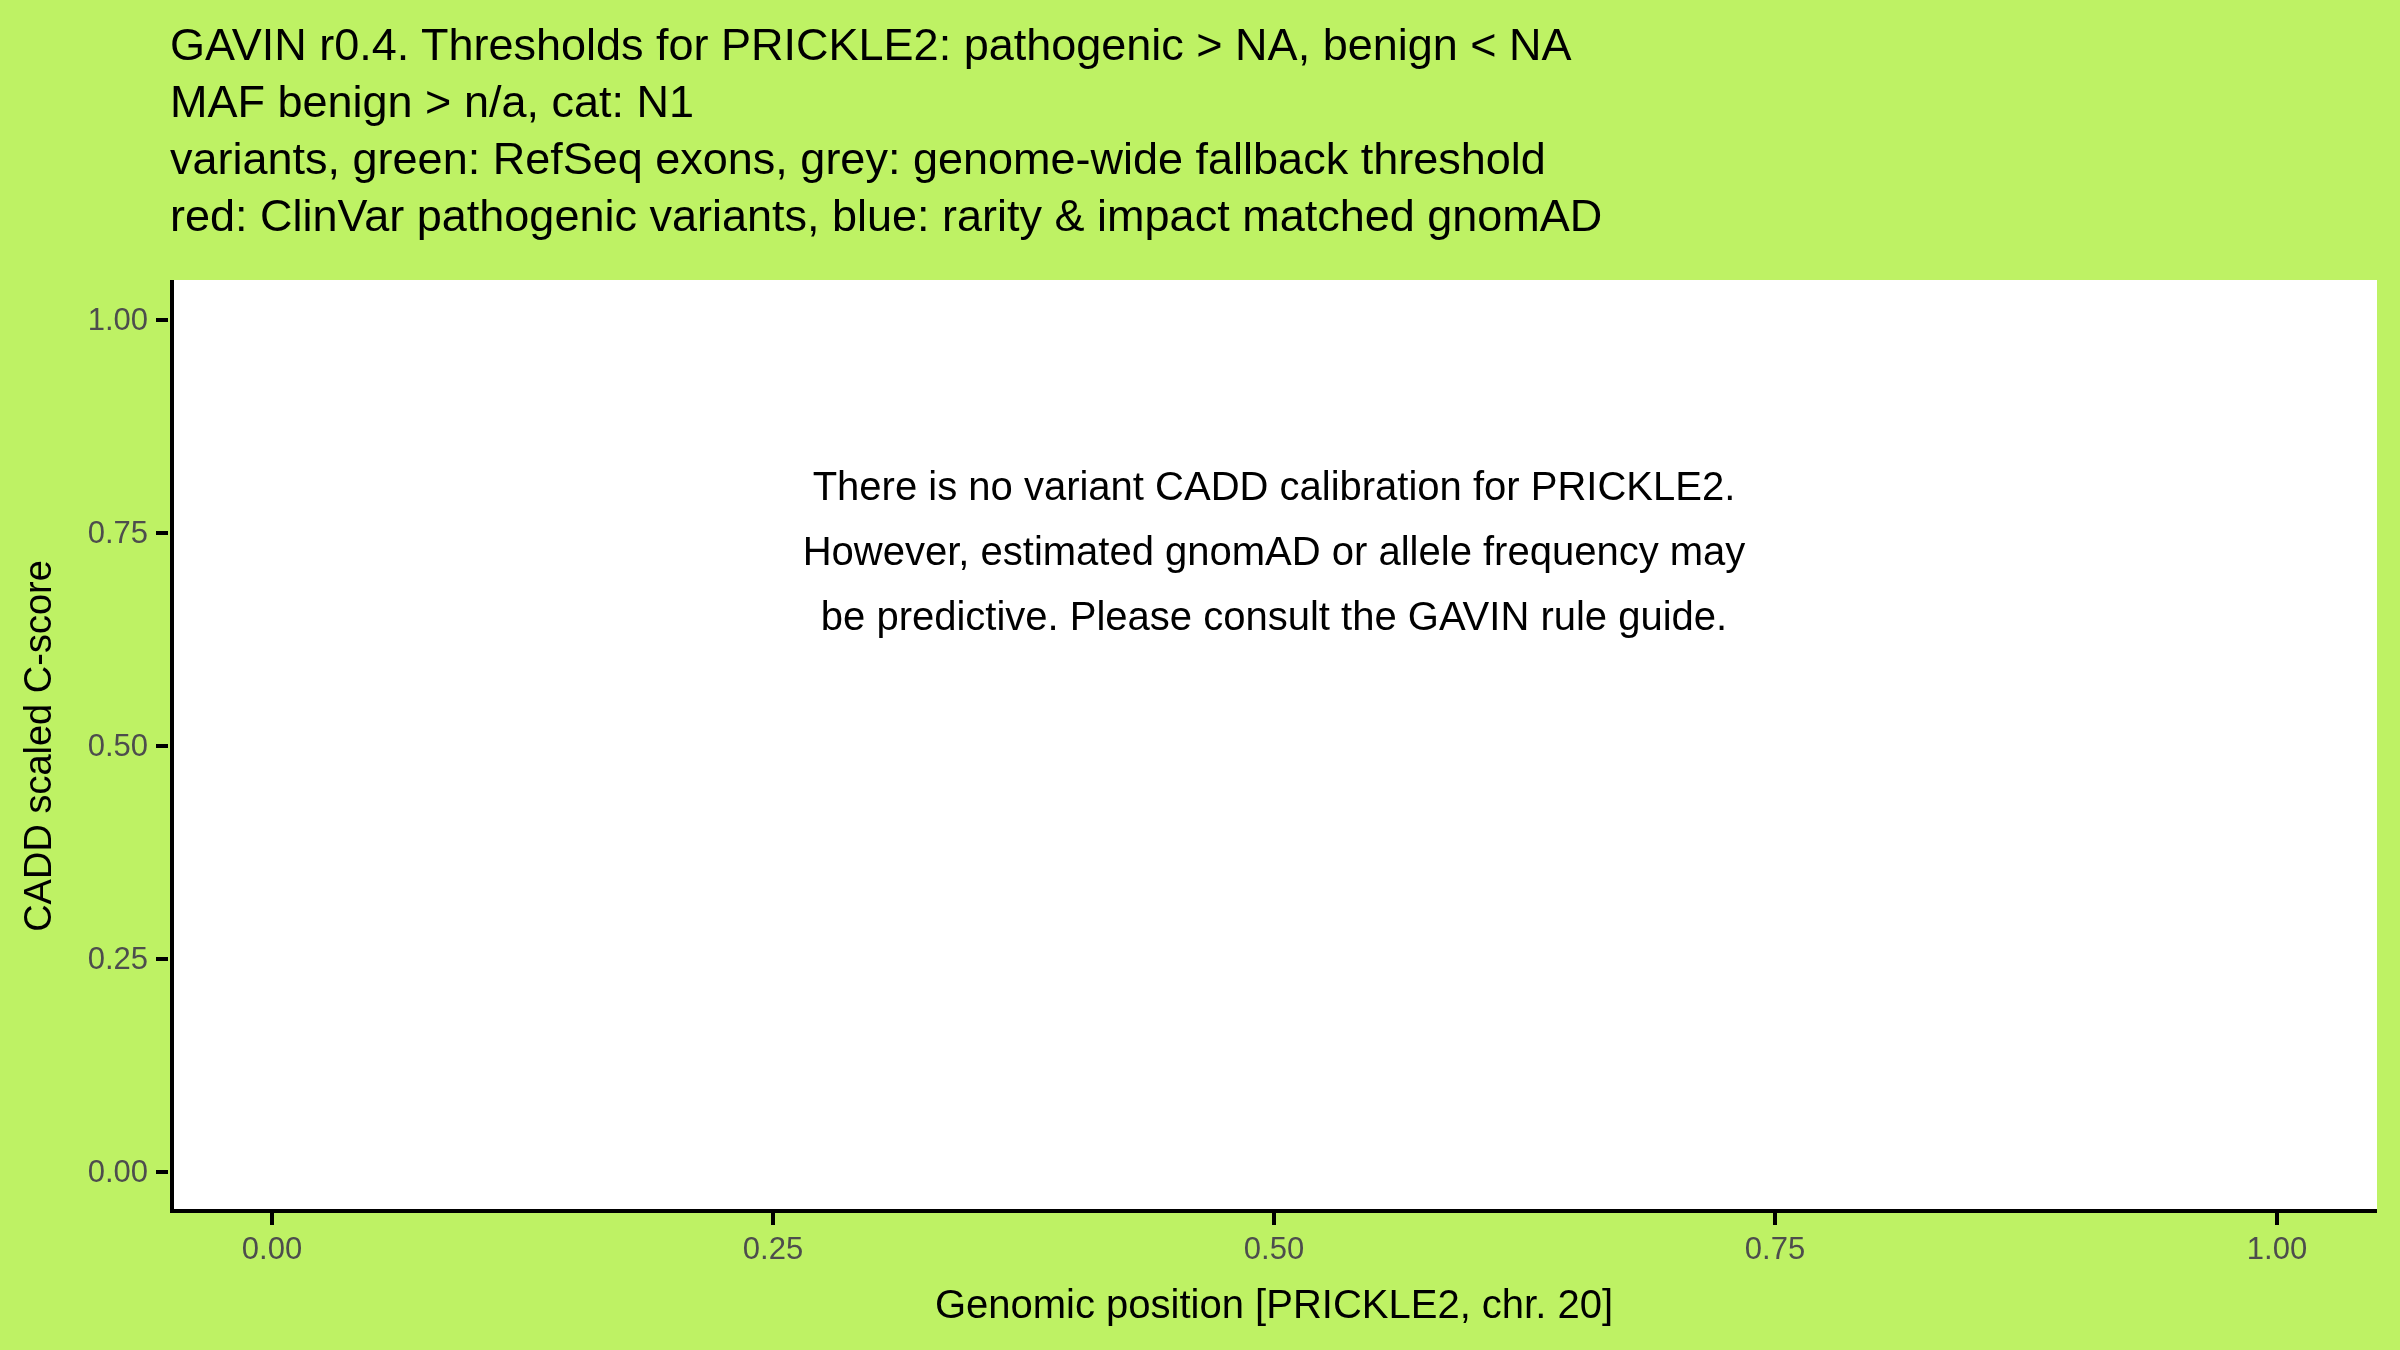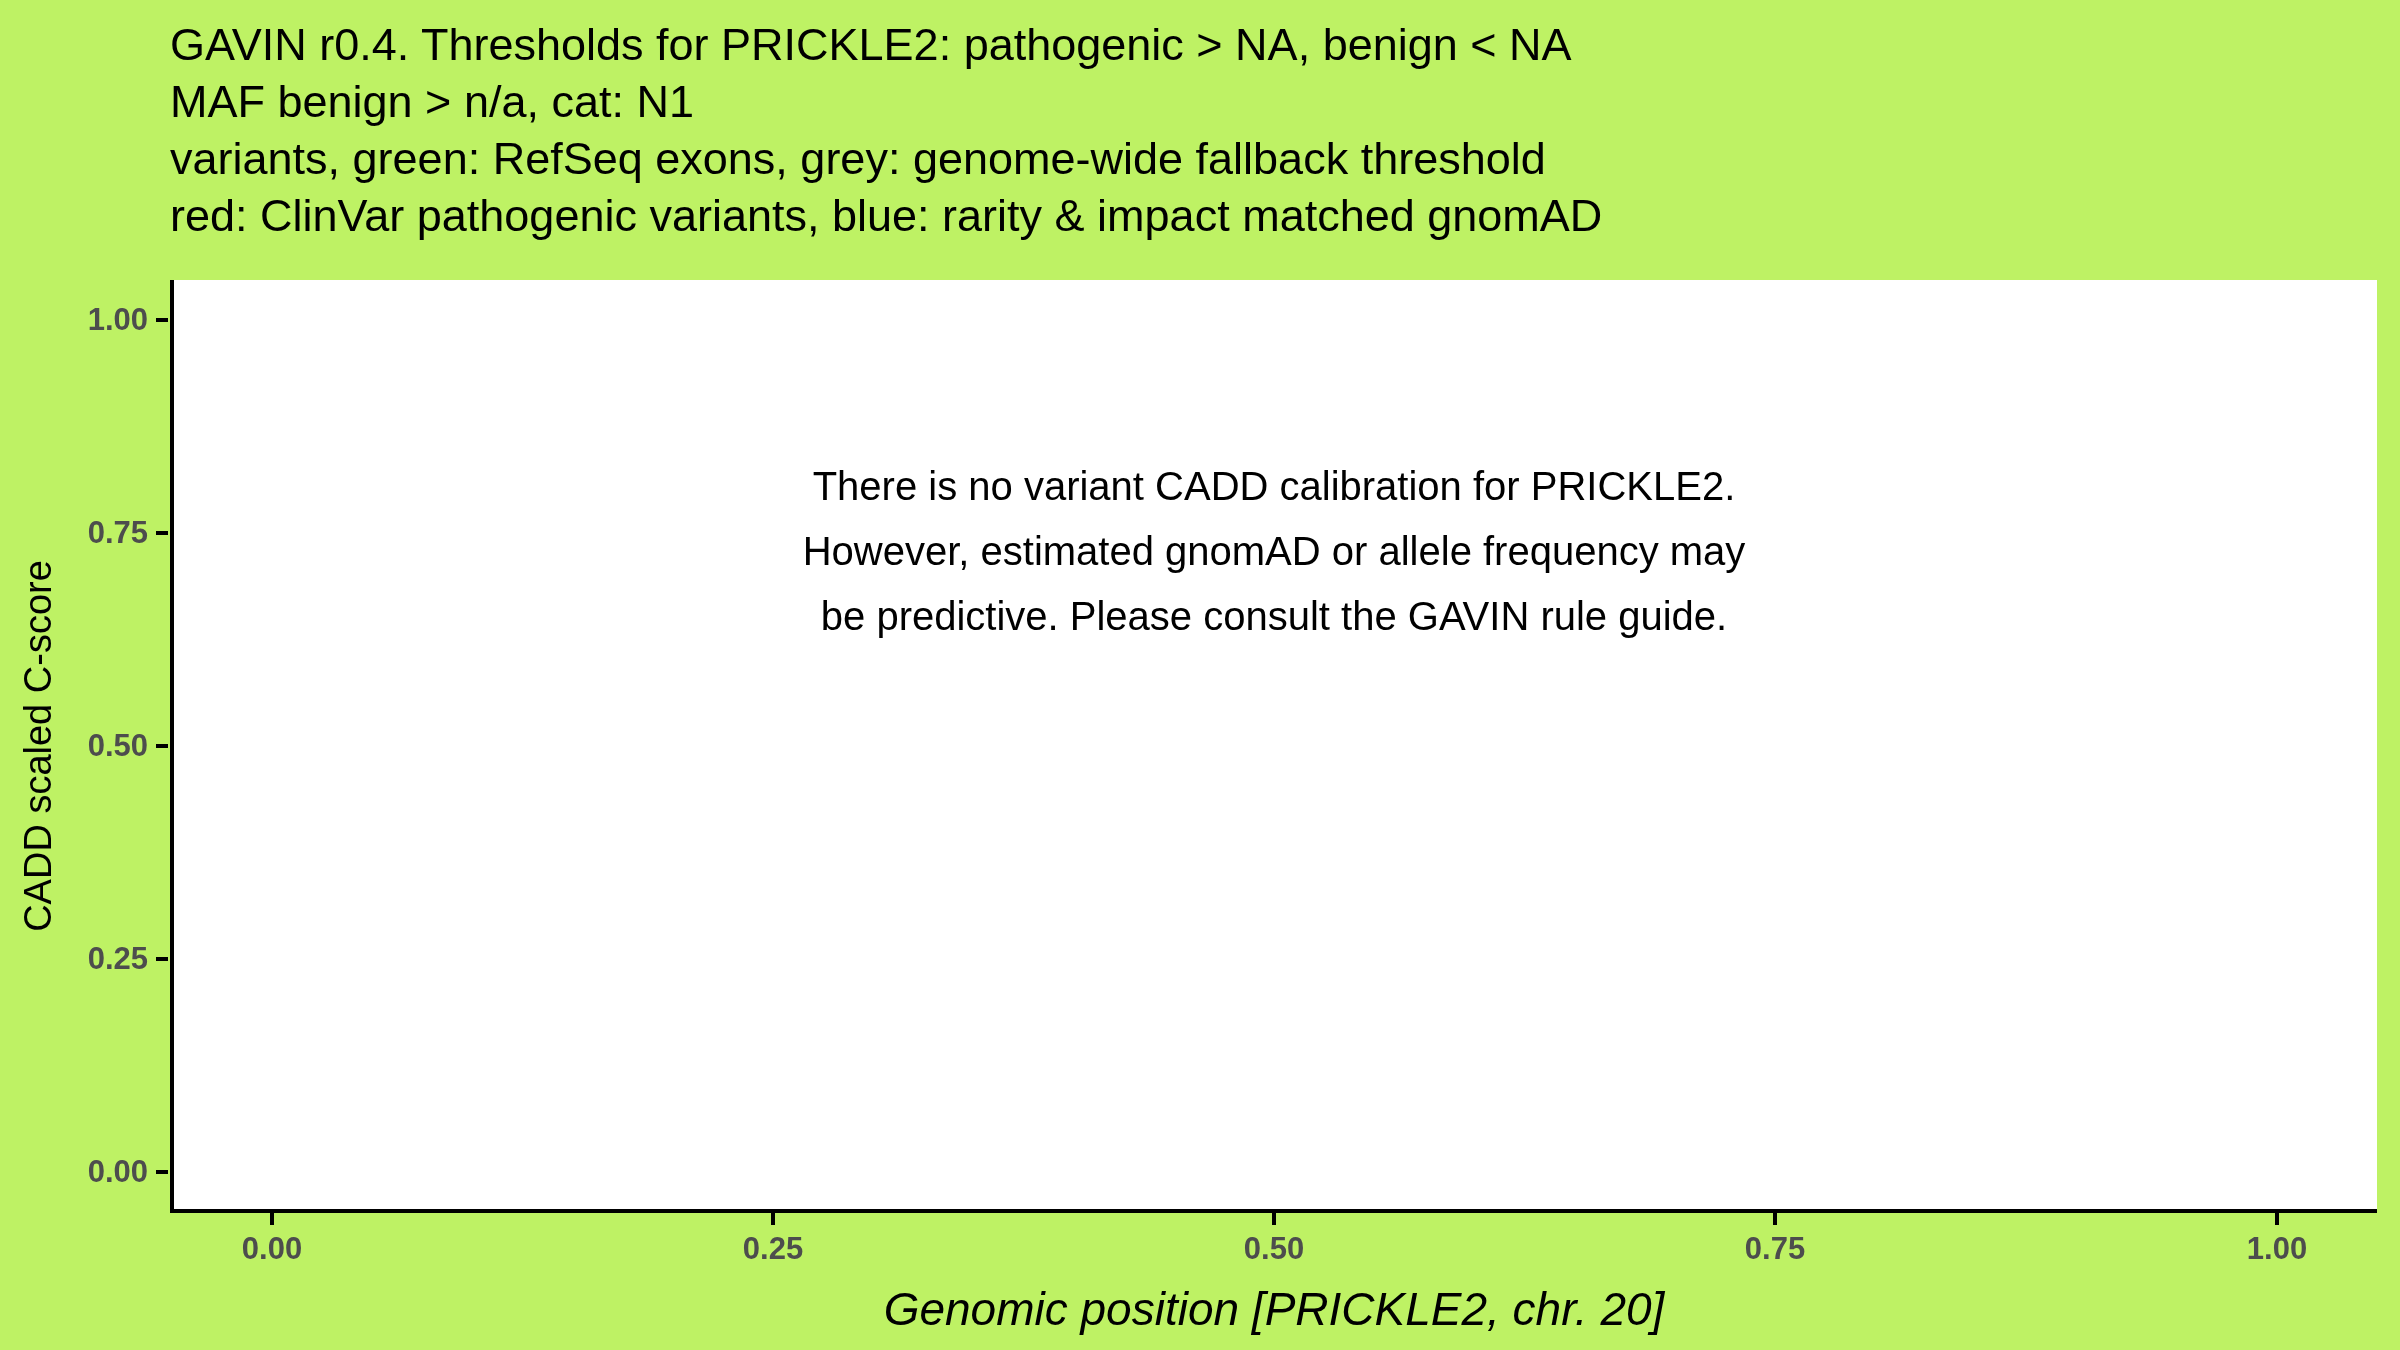--- a/index.html
+++ b/index.html
@@ -61,24 +61,23 @@
     transform: translate(-50%, -50%) rotate(-90deg);
     font-size: 38px;
     color: #000000;
     white-space: nowrap;
   }
   .x-axis-title {
     position: absolute;
     left: 1274px;
     top: 1282px;
     transform: translateX(-50%);
-    font-size: 46px;
+    font-size: 40px;
     color: #000000;
     white-space: nowrap;
-    font-style: italic;
   }
 
   
   .tick-mark-y {
     position: absolute;
     width: 12px;
     height: 4px;
     background: #000000;
     left: 156px;
   }
@@ -99,21 +98,20 @@
   .tx-3 { left: 1272px; }
   .tx-4 { left: 1773px; }
   .tx-5 { left: 2275px; }
 
   
   .tick-label {
     position: absolute;
     font-size: 31px;
     line-height: 32px;
     color: #4d4d4d;
-    font-weight: bold;
   }
   .tick-label-y {
     width: 100px;
     left: 48px;
     text-align: right;
   }
   .tly-1 { top: 304px; }
   .tly-2 { top: 517px; }
   .tly-3 { top: 730px; }
   .tly-4 { top: 943px; }

